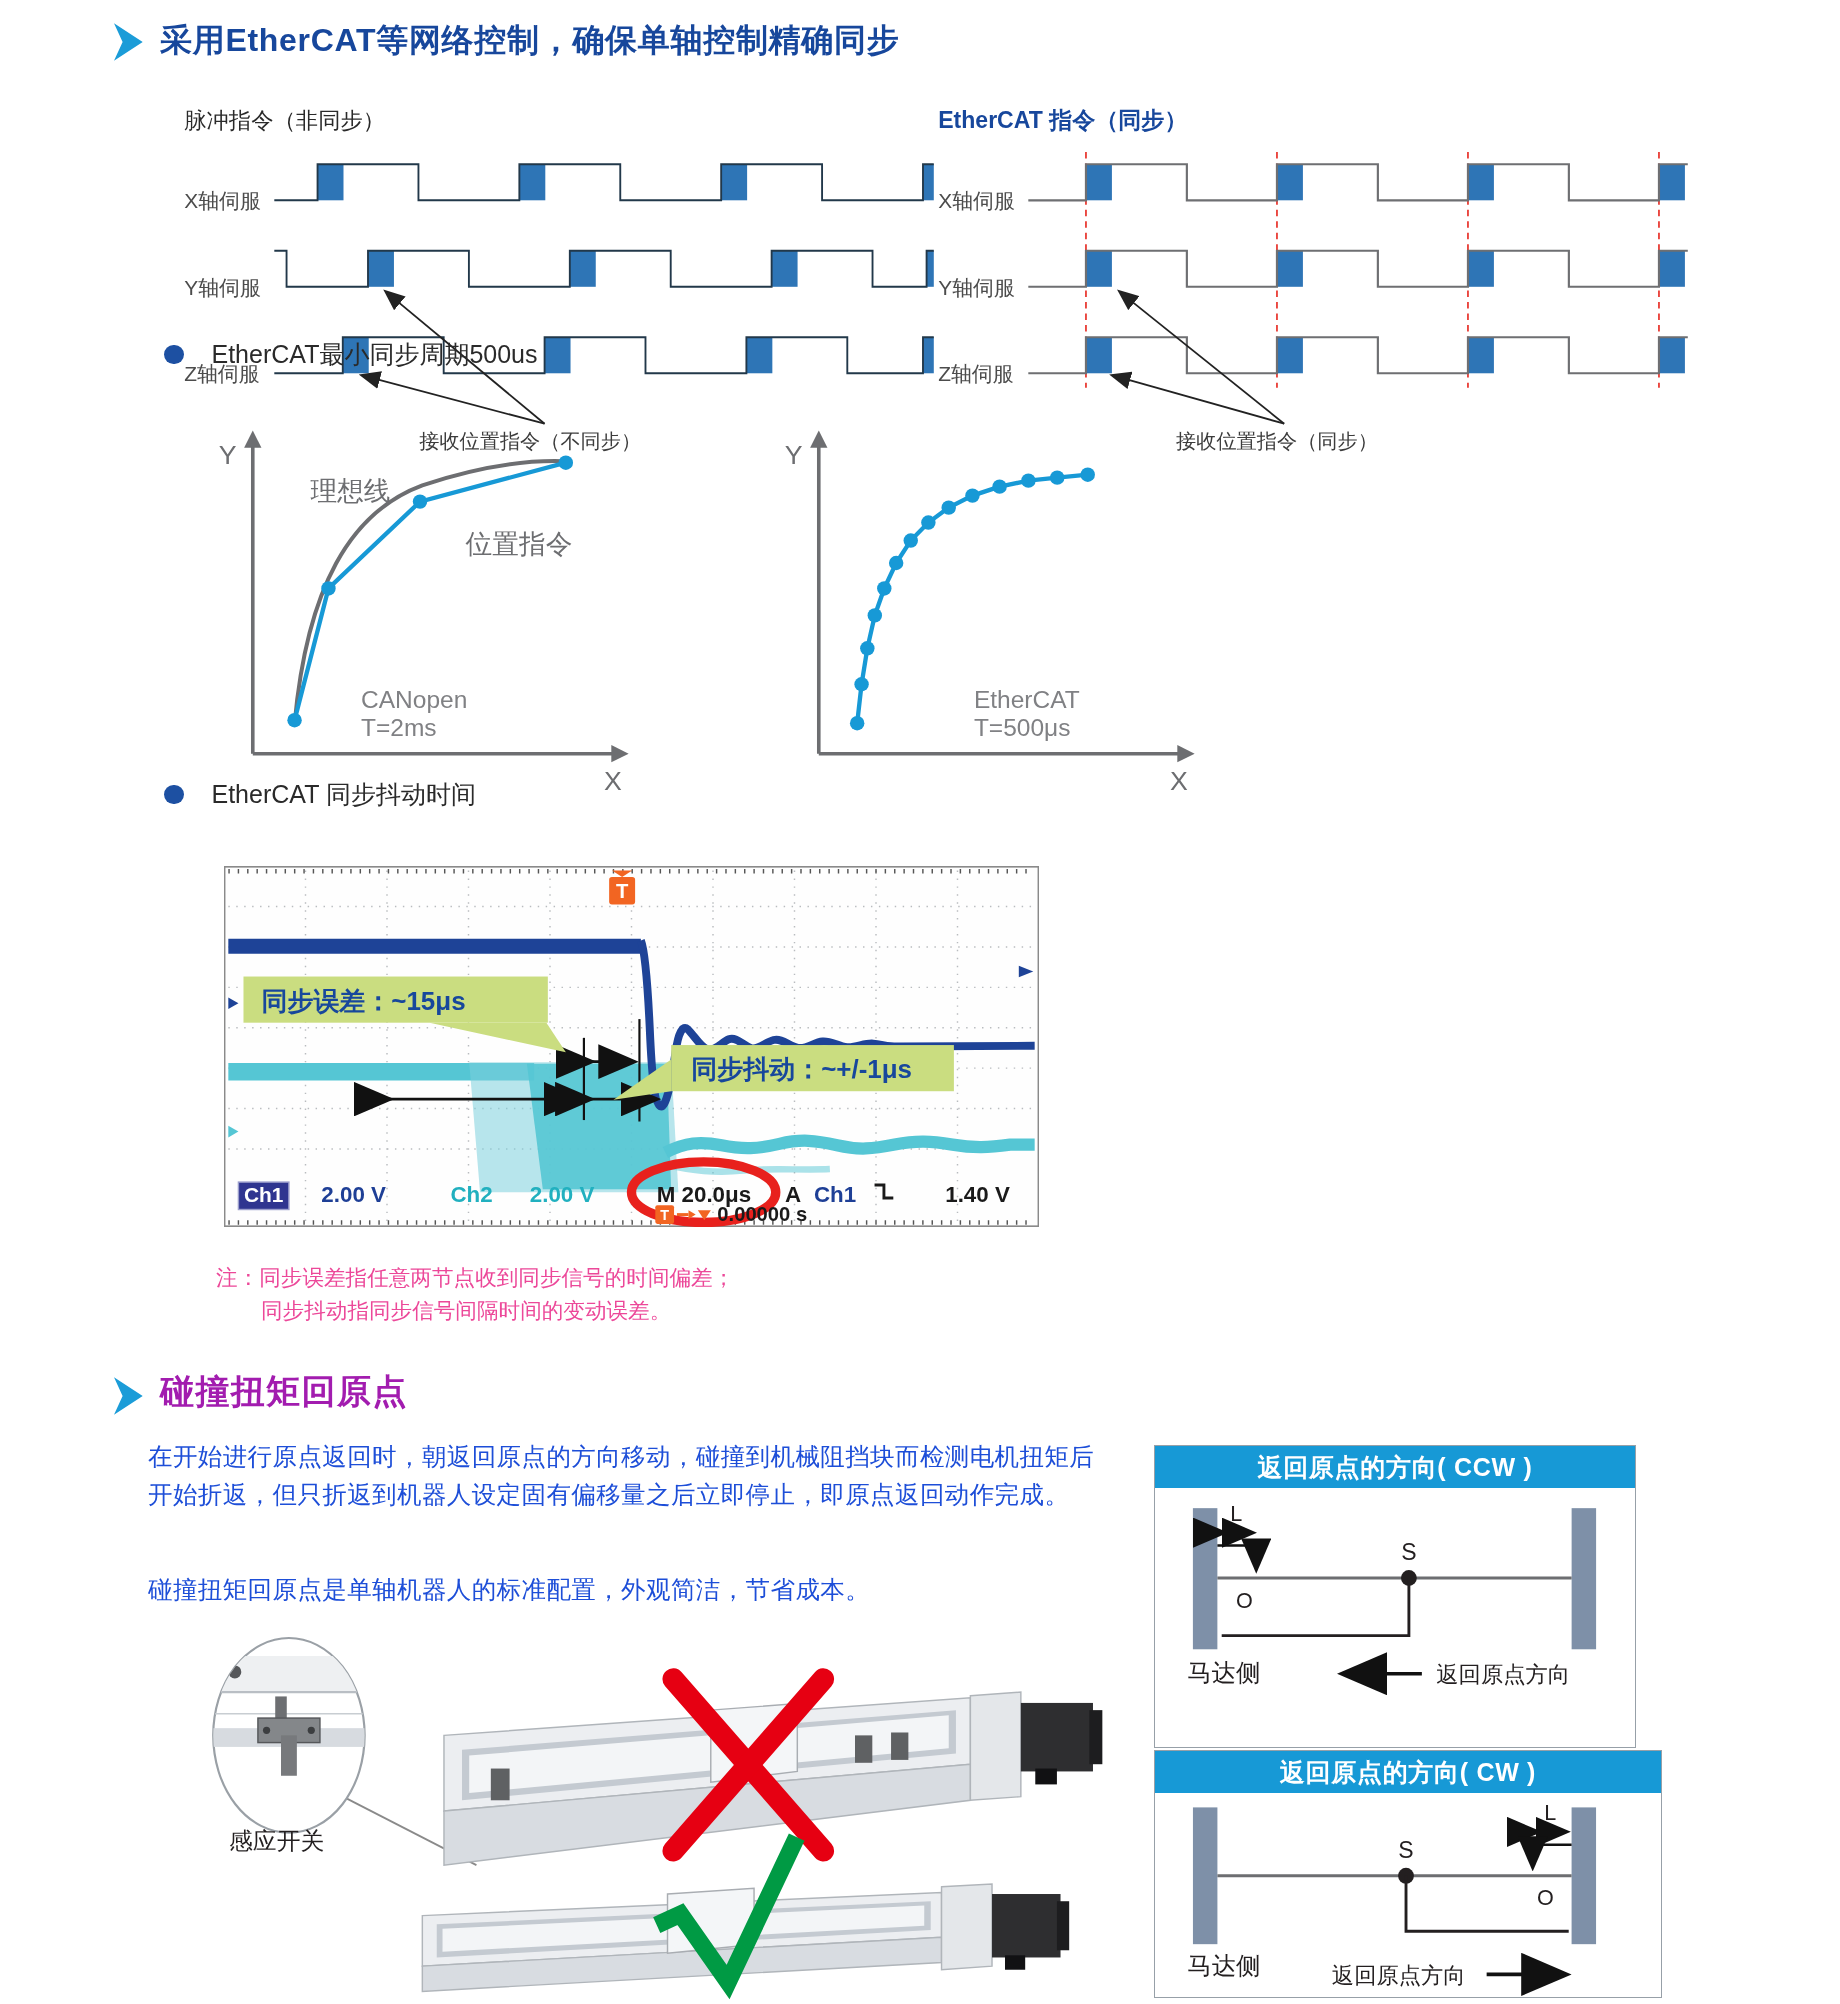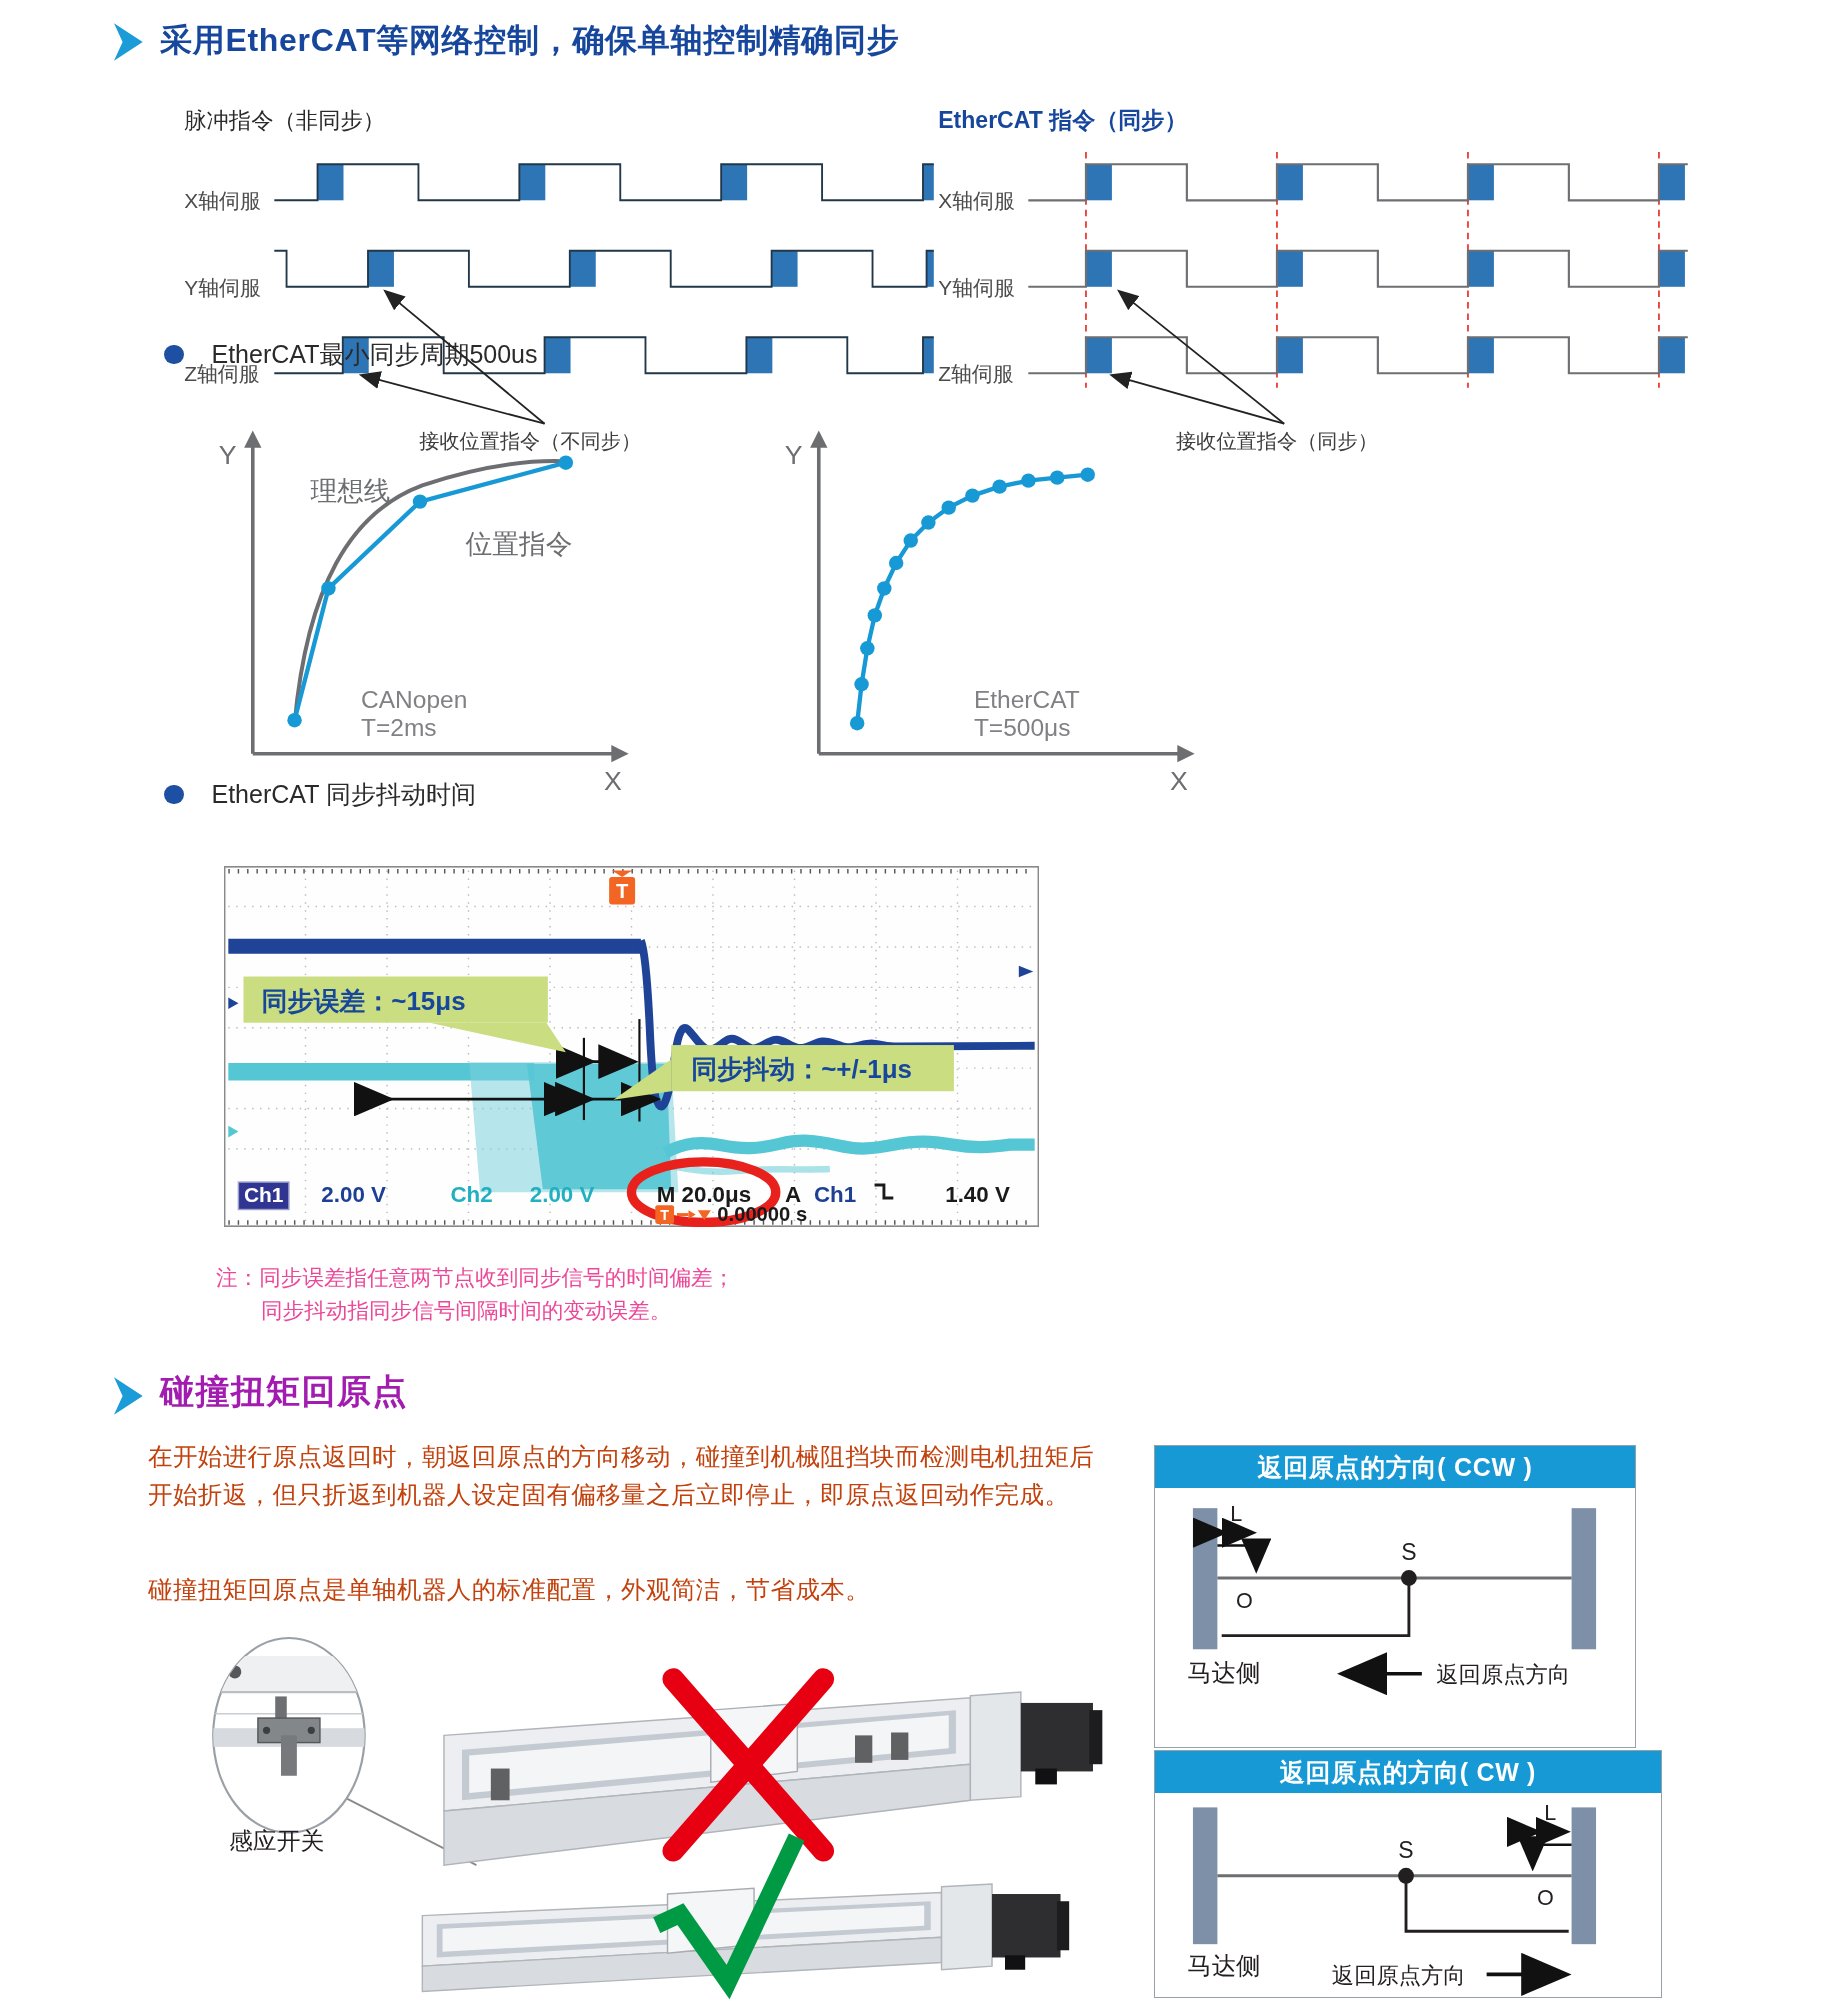--- a/index.html
+++ b/index.html
@@ -6,21 +6,21 @@
   body{font-family:"Liberation Sans","DejaVu Sans",sans-serif;color:#231f20;}
   .page{position:relative;width:1840px;height:2005px;background:#ffffff;overflow:hidden;}
   .abs{position:absolute;}
   .h1{font-size:32px;font-weight:bold;color:#17479c;letter-spacing:0.7px;}
   .h2{font-size:34px;font-weight:bold;color:#a21caf;letter-spacing:1.4px;}
   .bullet-row{display:flex;align-items:center;gap:28px;}
   .bullet-dot{width:19.5px;height:19.5px;border-radius:50%;background:#1d50a2;flex:0 0 auto;}
   .bullet-text{font-size:25px;color:#2a2a2a;}
   .note{font-size:21.6px;color:#ec4899;line-height:33px;}
   .note .indent{padding-left:45px;}
-  .para{font-size:24.5px;color:#c2410c;line-height:38px;letter-spacing:0.4px;}
+  .para{font-size:24.5px;color:#1d4ed8;line-height:38px;letter-spacing:0.4px;}
   .panel{border:1.4px solid #97a0a8;background:#ffffff;box-sizing:border-box;}
   .panel-header{background:#1799d6;color:#ffffff;font-size:25px;font-weight:bold;text-align:center;
                 height:42px;line-height:42px;letter-spacing:0.7px;}
   svg text{font-family:"Liberation Sans","DejaVu Sans",sans-serif;}
 </style>
 </head>
 <body>
 
 <div class="page">
 

